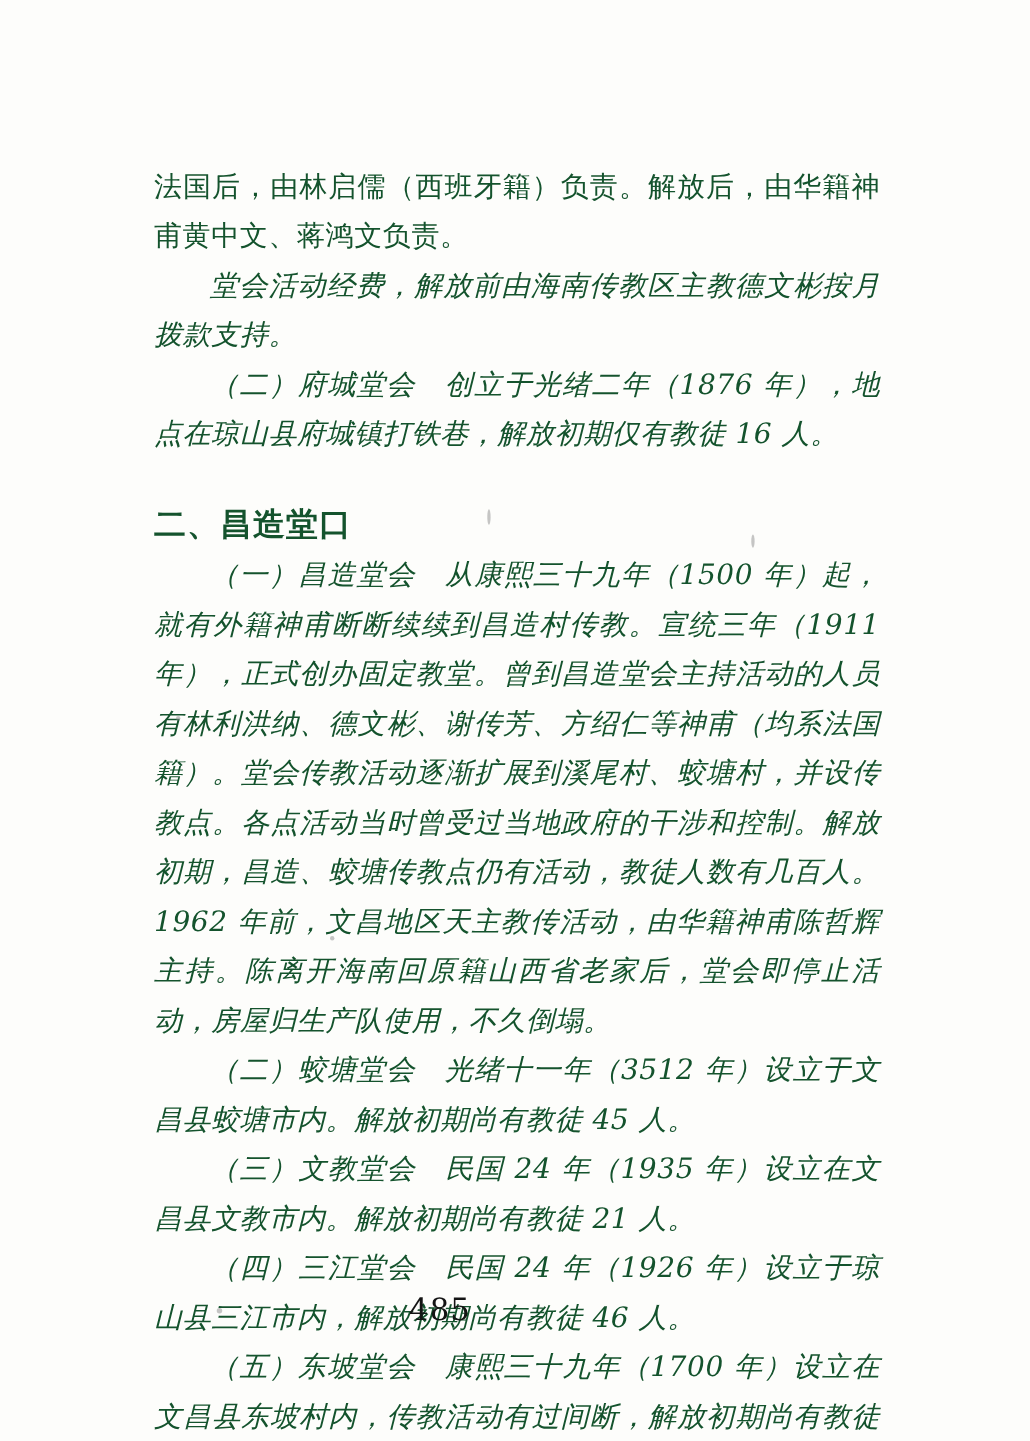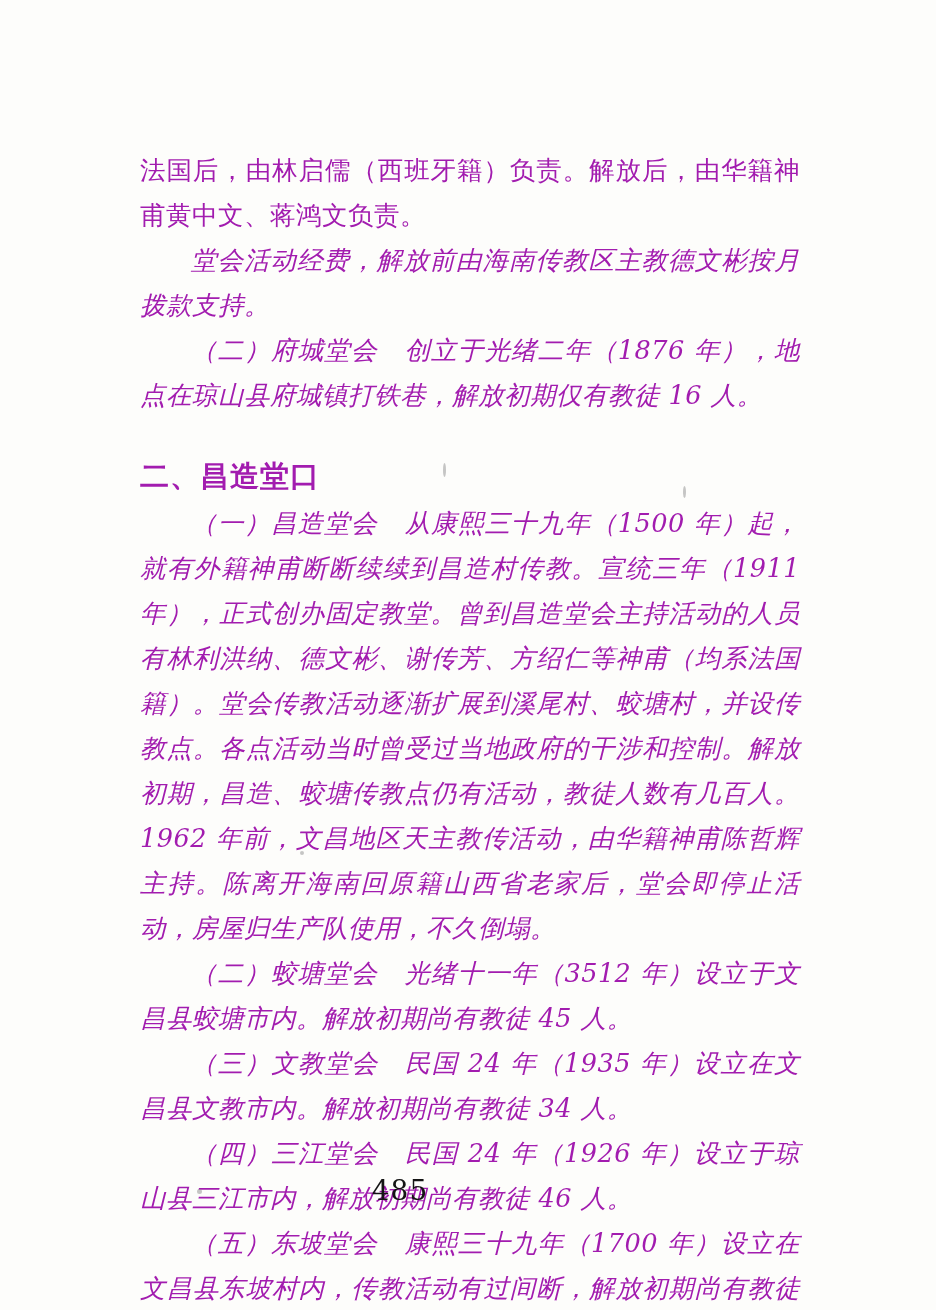--- a/index.html
+++ b/index.html
@@ -29,21 +29,21 @@
     top: 148px;
     width: 660px;
   }
   p {
     margin: 0;
     font-size: 25.5px;
     line-height: 45px;
     letter-spacing: 0.5px;
     text-align: justify;
     text-justify: inter-ideograph;
-    color: #a21caf;
+    color: #14532d;
   }
   p.indent {
     text-indent: 51px;
     font-style: italic;
   }
   .heading {
     margin-top: 36px;
     margin-bottom: 2px;
     font-size: 29px;
     font-weight: bold;
@@ -80,21 +80,21 @@
     <p class="indent">堂会活动经费，解放前由海南传教区主教德文彬按月拨款支持。</p>
 
     <p class="indent">（二）府城堂会　创立于光绪二年（1876 年），地点在琼山县府城镇打铁巷，解放初期仅有教徒 16 人。</p>
 
     <p class="heading">二、昌造堂口</p>
 
     <p class="indent">（一）昌造堂会　从康熙三十九年（1500 年）起，就有外籍神甫断断续续到昌造村传教。宣统三年（1911 年），正式创办固定教堂。曾到昌造堂会主持活动的人员有林利洪纳、德文彬、谢传芳、方绍仁等神甫（均系法国籍）。堂会传教活动逐渐扩展到溪尾村、蛟塘村，并设传教点。各点活动当时曾受过当地政府的干涉和控制。解放初期，昌造、蛟塘传教点仍有活动，教徒人数有几百人。1962 年前，文昌地区天主教传活动，由华籍神甫陈哲辉主持。陈离开海南回原籍山西省老家后，堂会即停止活动，房屋归生产队使用，不久倒塌。</p>
 
     <p class="indent">（二）蛟塘堂会　光绪十一年（3512 年）设立于文昌县蛟塘市内。解放初期尚有教徒 45 人。</p>
 
-    <p class="indent">（三）文教堂会　民国 24 年（1935 年）设立在文昌县文教市内。解放初期尚有教徒 34 人。</p>
+    <p class="indent">（三）文教堂会　民国 24 年（1935 年）设立在文昌县文教市内。解放初期尚有教徒 21 人。</p>
 
     <p class="indent">（四）三江堂会　民国 24 年（1926 年）设立于琼山县三江市内，解放初期尚有教徒 46 人。</p>
 
     <p class="indent">（五）东坡堂会　康熙三十九年（1700 年）设立在文昌县东坡村内，传教活动有过间断，解放初期尚有教徒 50 人。</p>
 
   </div>
 
   <div class="pagenum">485</div>
 
   <span class="speck" style="left:197px; top:1189px; width:5px; height:5px;"></span>

